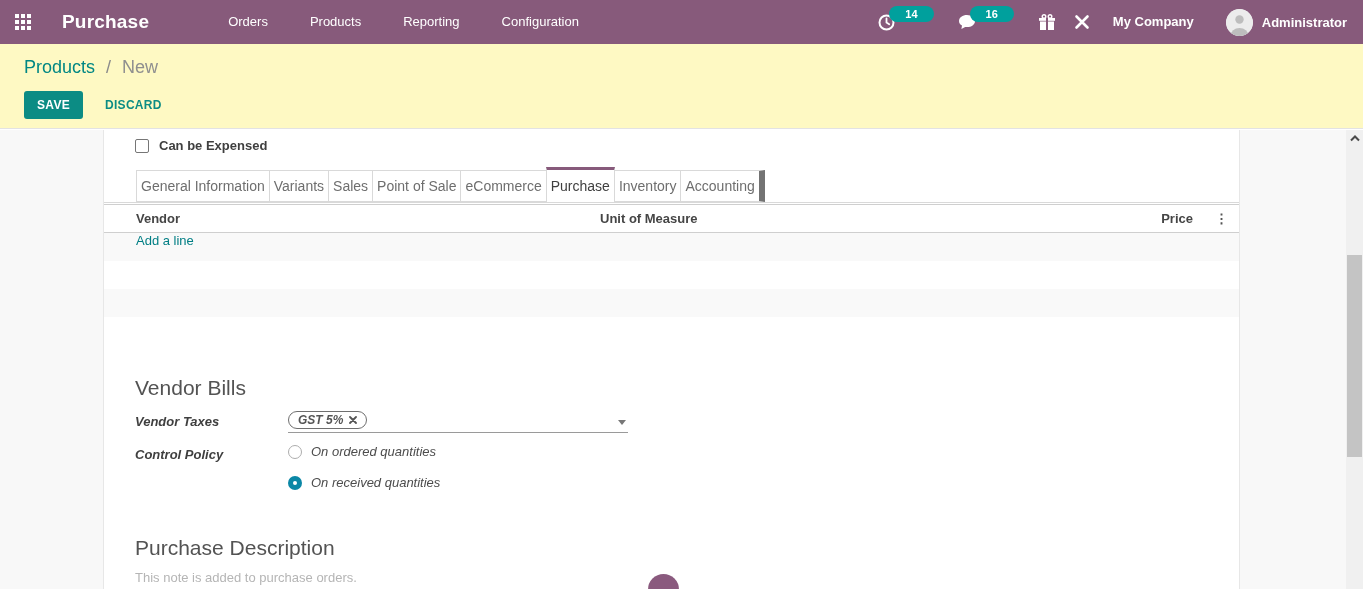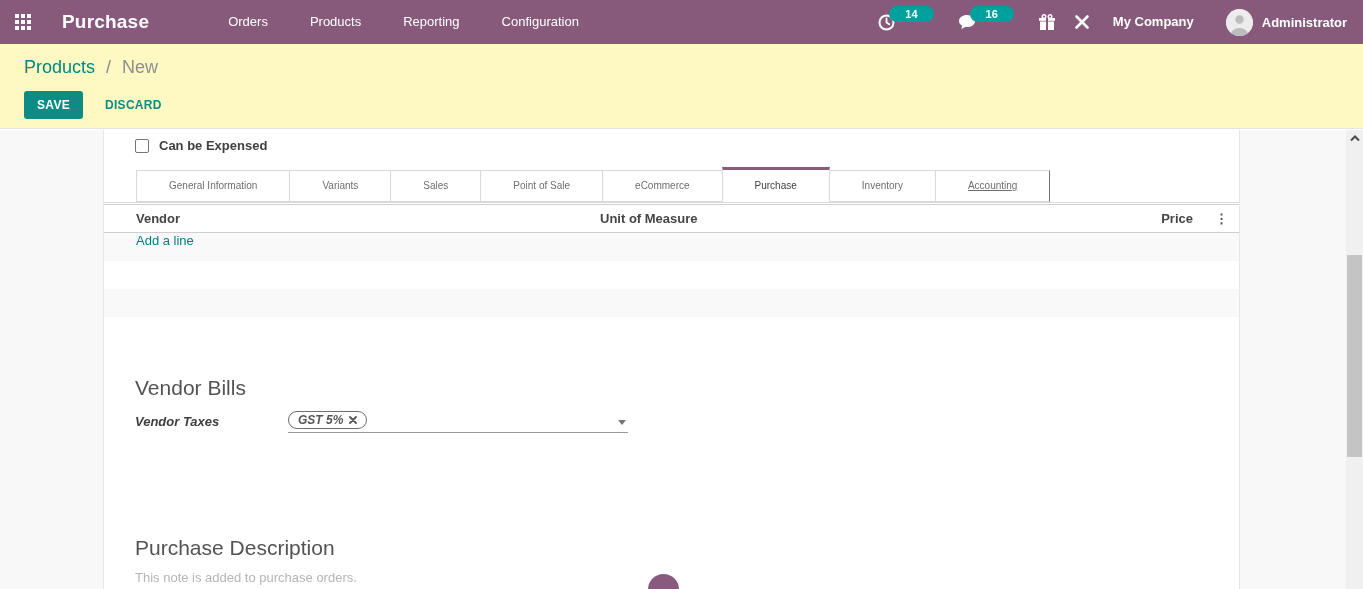--- a/index.html
+++ b/index.html
@@ -48,22 +48,22 @@
 
   
   .checkbox-row { position:absolute; top:8px; left:31px; display:flex; align-items:center; cursor:pointer; }
   .checkbox { width:14px; height:14px; border:1px solid #767676; border-radius:2px; background:#fff; }
   .checkbox-row label { font-weight:bold; color:#3f3f3f; margin-left:10px; cursor:pointer; }
 
   
   .tabs { position:absolute; top:39px; left:0; right:0; height:34px; display:flex; align-items:flex-end;
           border-bottom:1px solid #d9d9d9; padding-left:32px; }
   .tab { height:32px; line-height:30px; background:#fff; border:1px solid #d9d9d9; border-right:none;
-         padding:0 32px; font-size:10px; color:#6e6e6e; cursor:pointer; white-space:nowrap; }
-  .tab:last-child { border-right:1px solid #737373;text-decoration:underline; }
+         padding:0 4px; font-size:14px; color:#6e6e6e; cursor:pointer; white-space:nowrap; }
+  .tab:last-child { border-right:6px solid #737373; }
   .tab.active { height:36px; line-height:32px; border-top:3px solid #875A7B; border-right:1px solid #d9d9d9;
                 color:#3f3f3f; margin-bottom:-1px; background:#fff; position:relative; z-index:2; }
   .tab.active + .tab { border-left:none; }
 
   
   .vtable { position:absolute; top:74px; left:0; right:0; }
   .thead { display:flex; align-items:center; height:29px; border-top:1px solid #cfcfcf; border-bottom:1px solid #cfcfcf;
            font-weight:bold; color:#454545; }
   .th-vendor { width:36%; padding-left:32px; }
   .th-uom { width:24%; text-align:center; }
@@ -239,20 +239,33 @@
             <span>GST 5%</span>
             <span class="tag-x">
               <svg width="8" height="8" viewBox="0 0 8 8">
                 <path d="M1 1 L7 7 M7 1 L1 7" stroke="#555" stroke-width="1.8" stroke-linecap="round"></path>
               </svg>
             </span>
           </span>
           <span class="caret-down"></span>
         </div>
       </div>
+      <div class="field-row">
+        <div class="field-label">Control Policy</div>
+        <div class="radio-col">
+          <label class="radio-opt">
+            <span class="radio"></span>
+            <span class="lbl">On ordered quantities</span>
+          </label>
+          <label class="radio-opt">
+            <span class="radio checked"></span>
+            <span class="lbl">On received quantities</span>
+          </label>
+        </div>
+      </div>
     </div>
 
     <div class="group purchase-desc">
       <h2>Purchase Description</h2>
       <div class="note-placeholder">This note is added to purchase orders.</div>
     </div>
 
   </div>
 </div>
 

